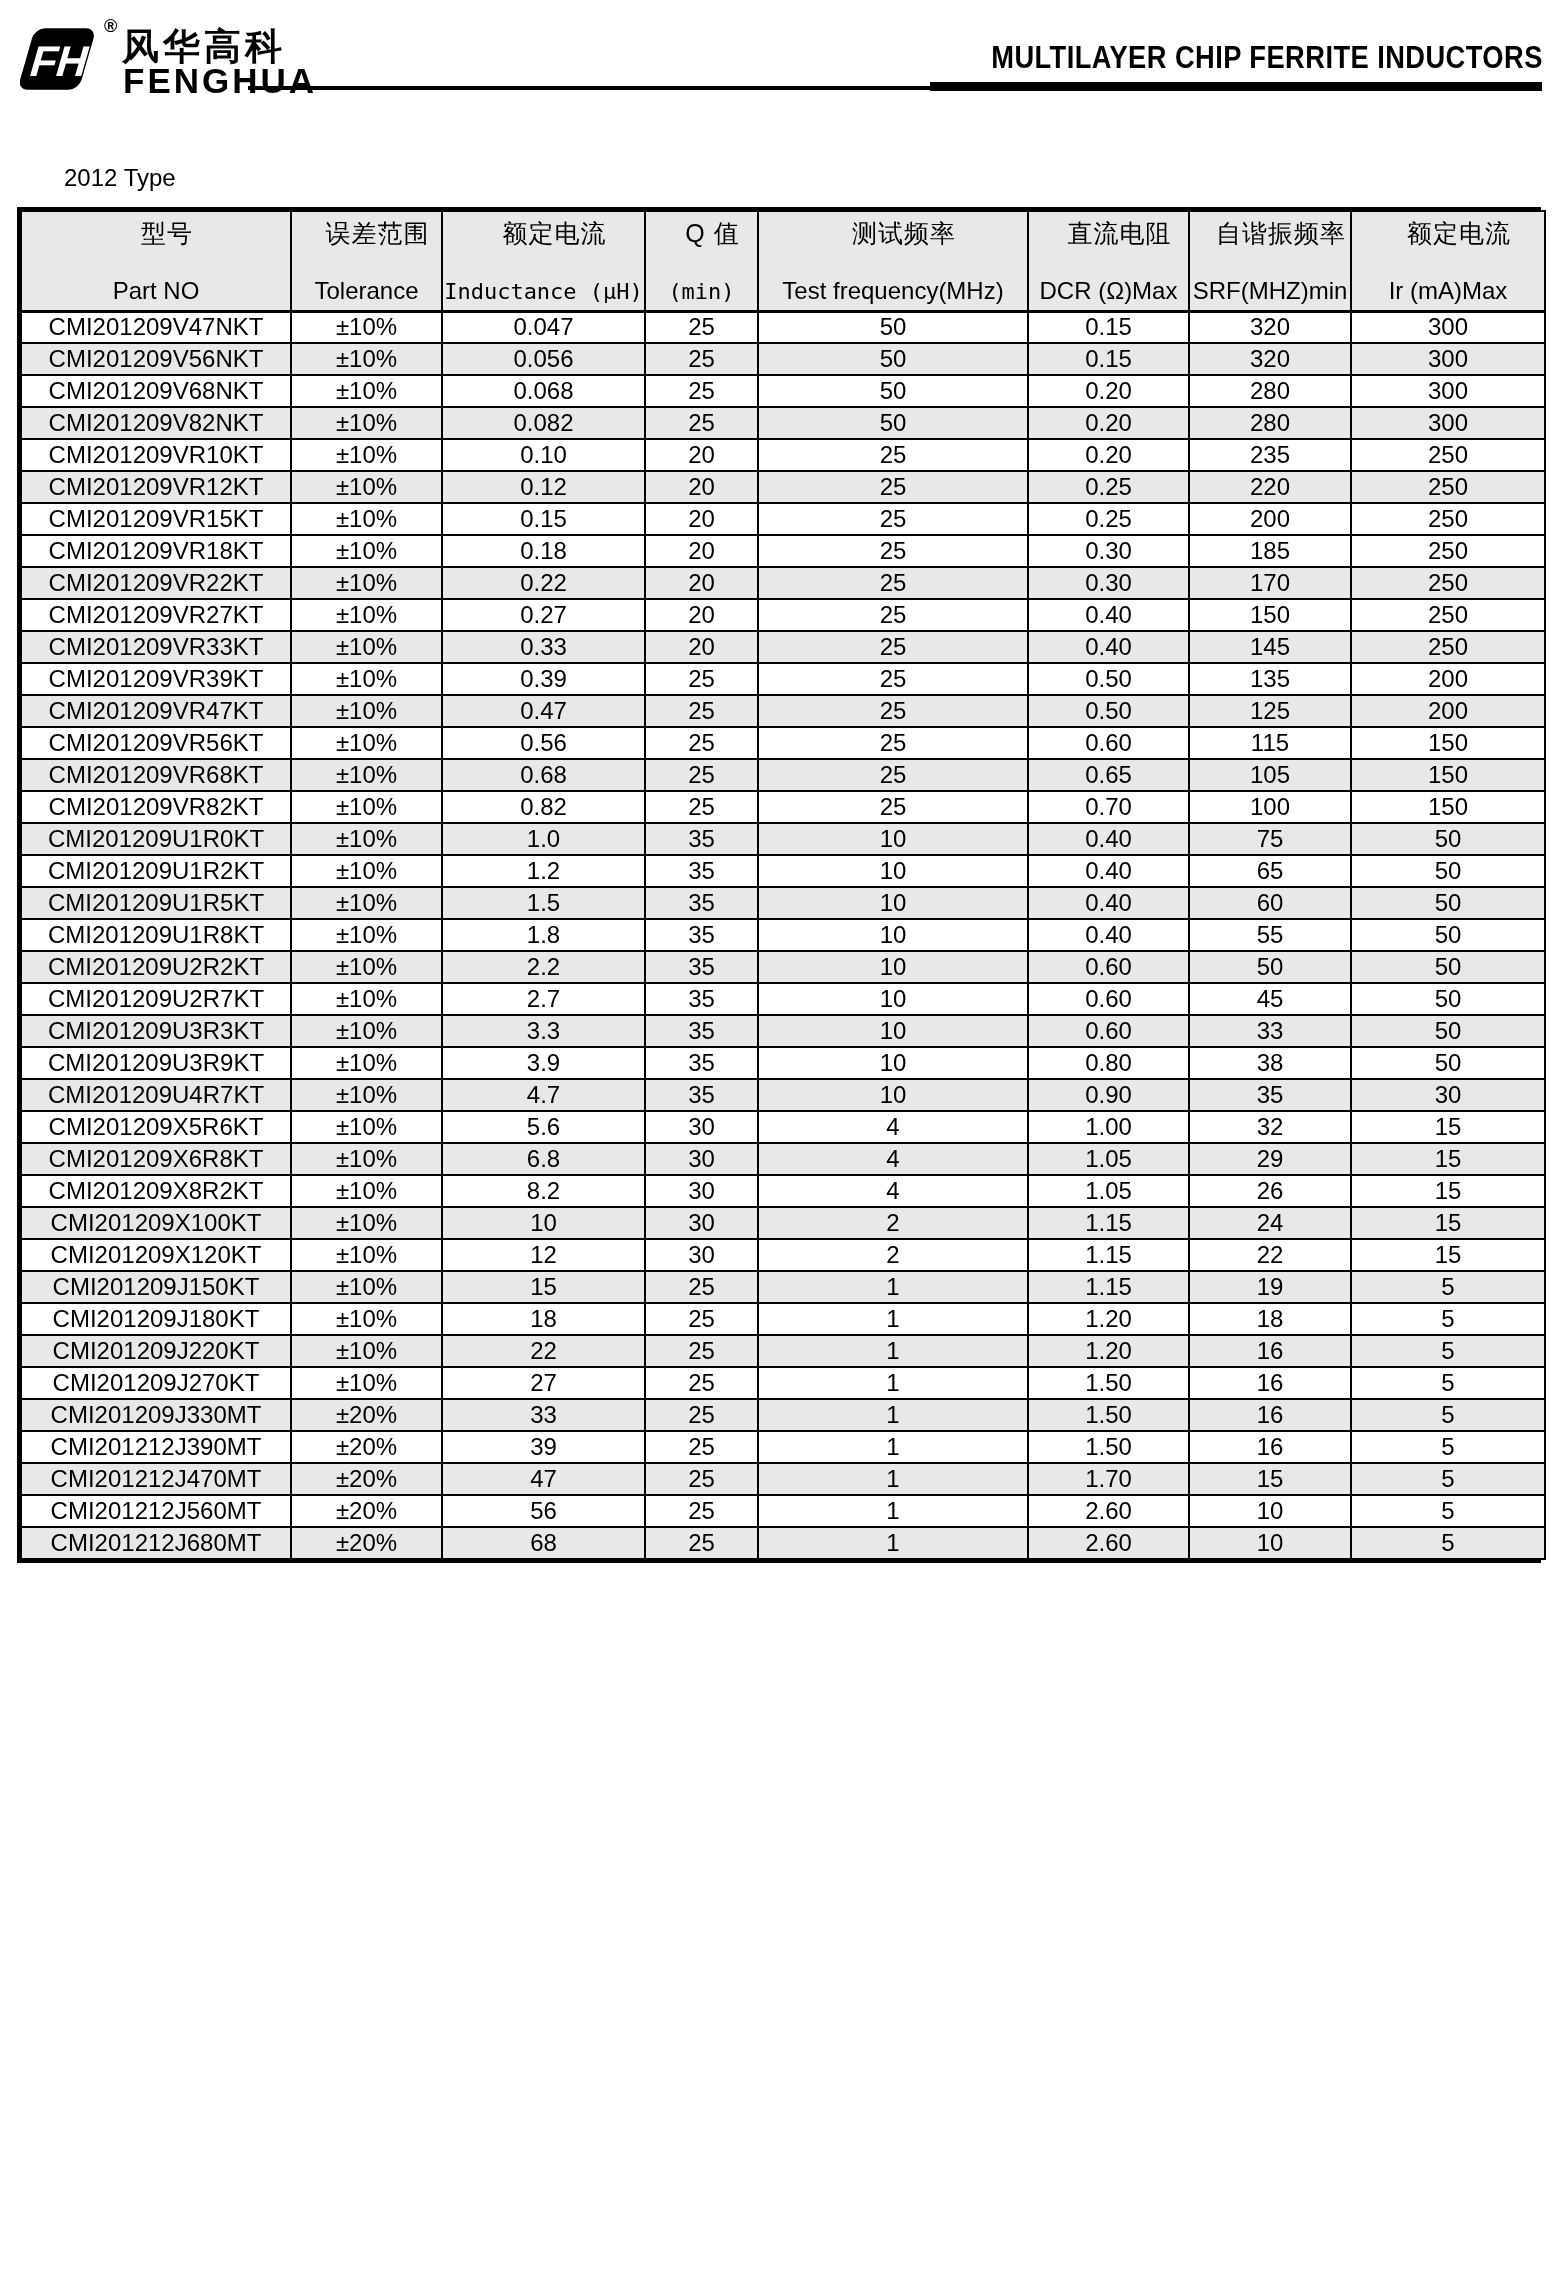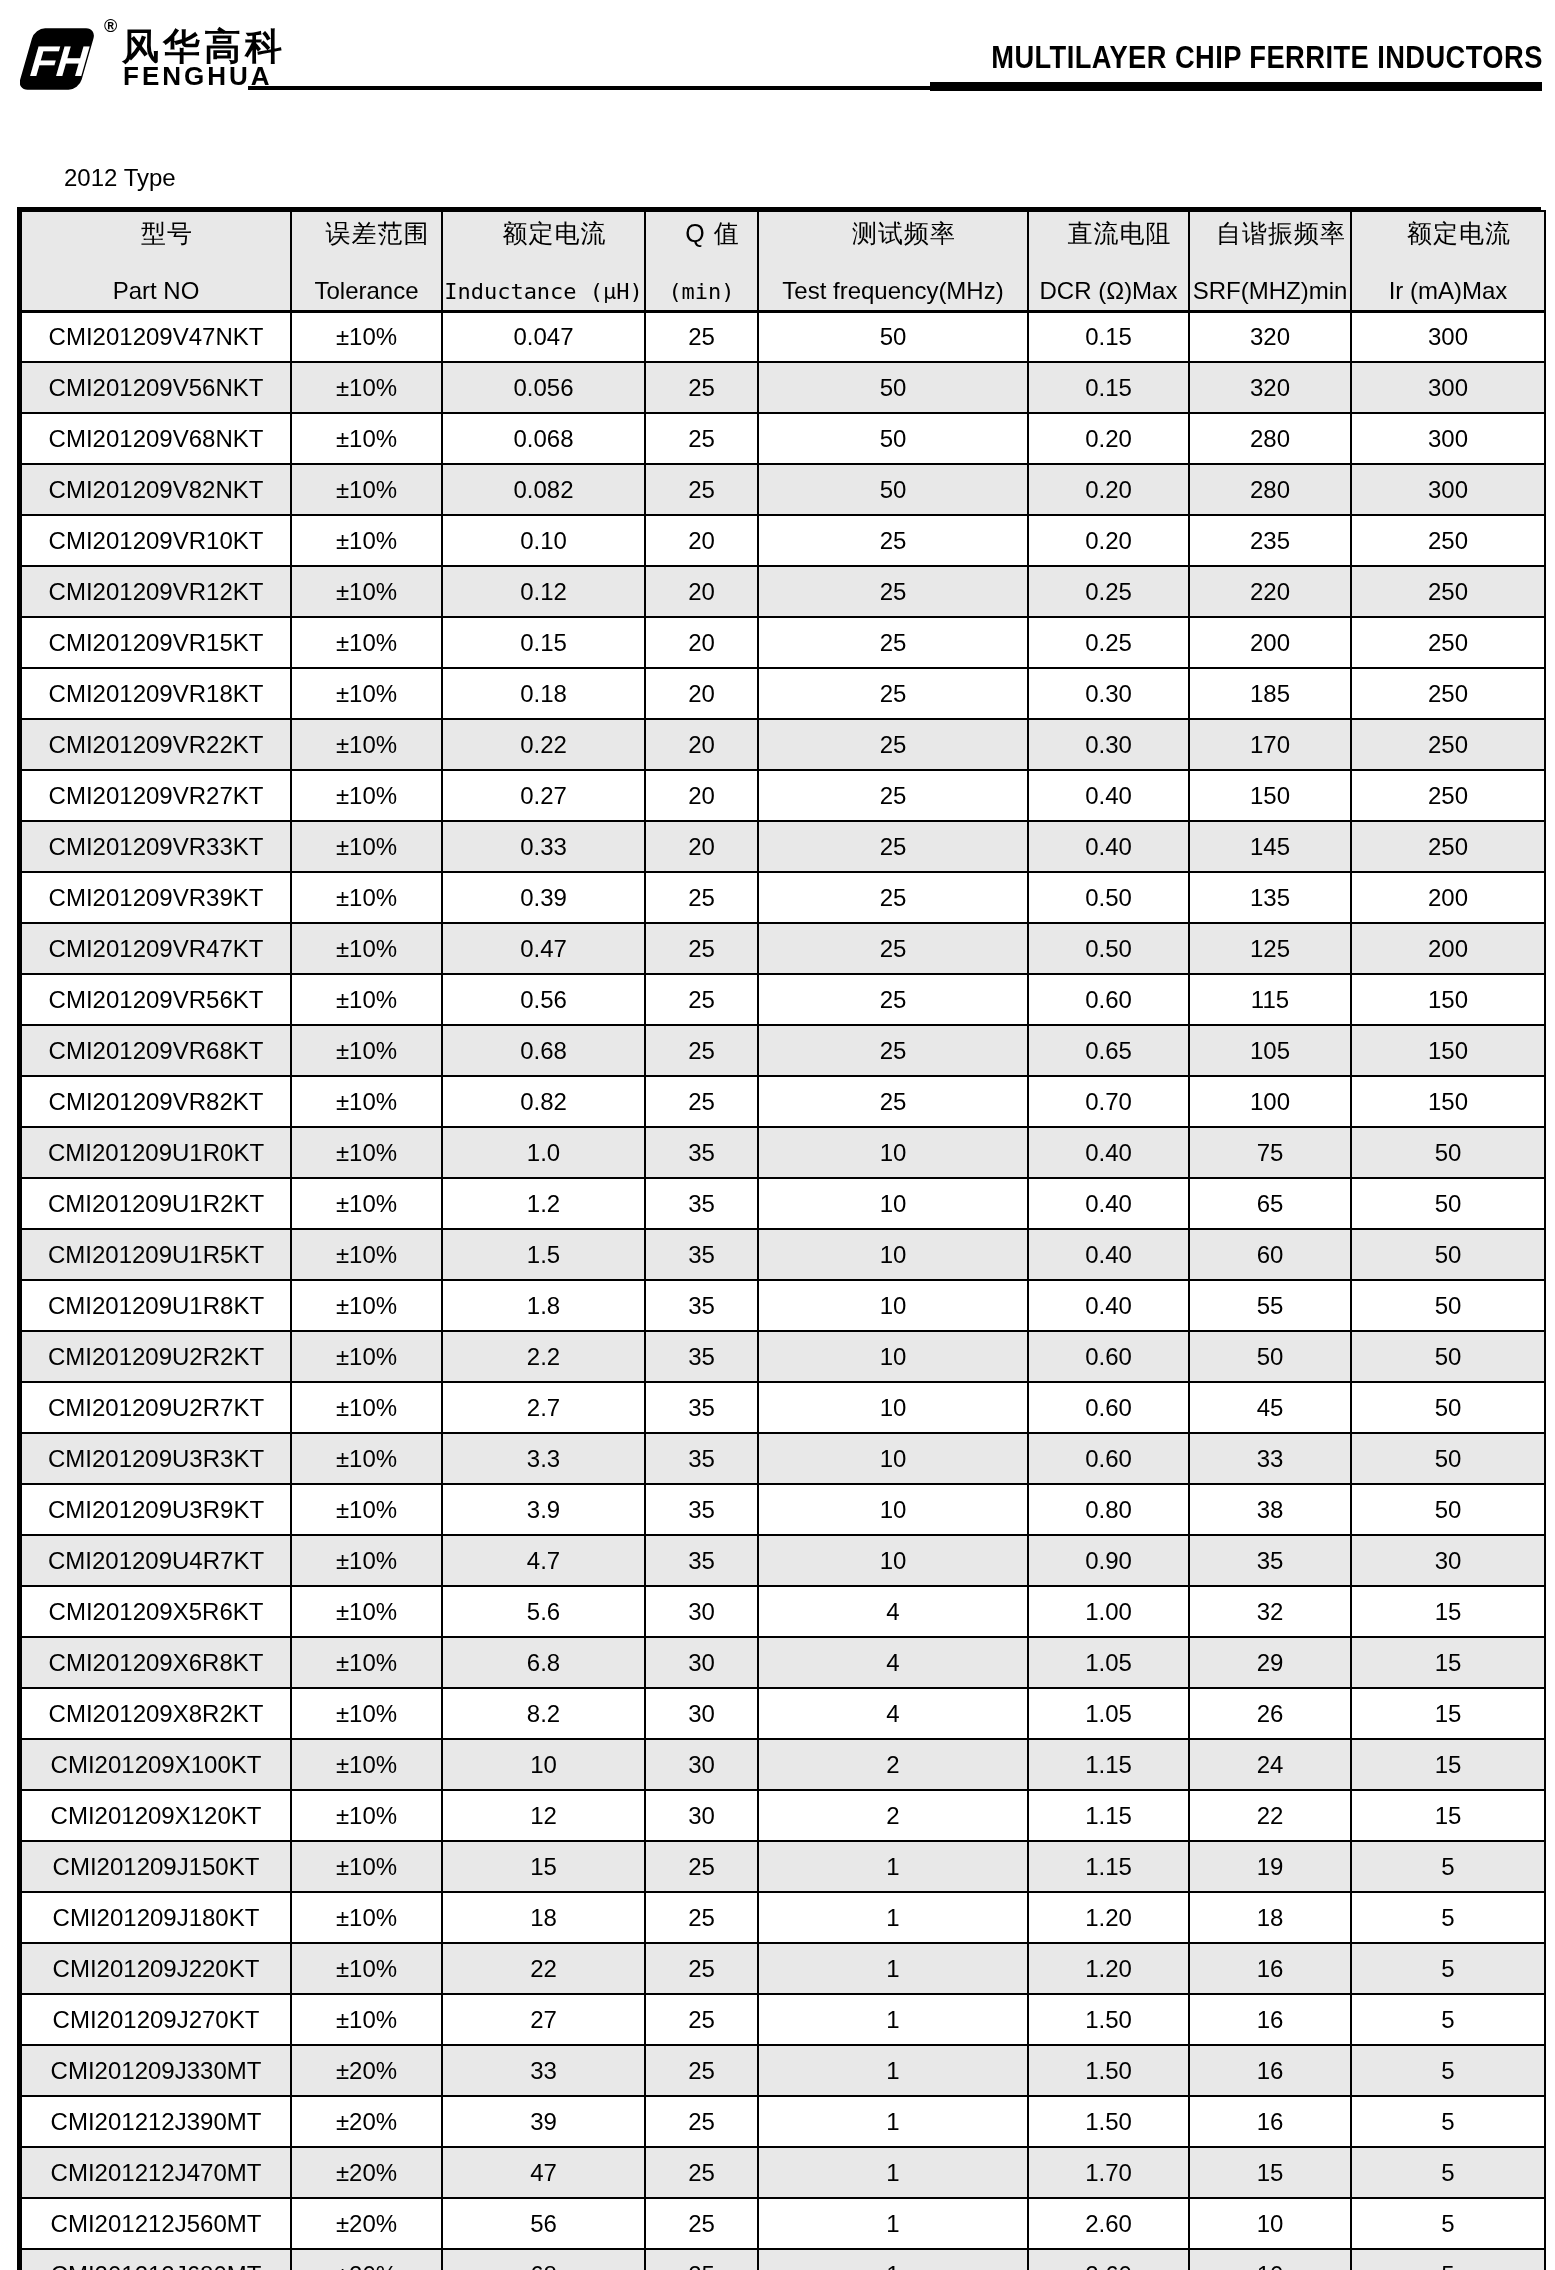--- a/index.html
+++ b/index.html
@@ -8,21 +8,21 @@
     width:1555px;height:2270px;
     background:#ffffff;
     font-family:"Liberation Sans","DejaVu Sans",sans-serif;
     color:#000;
     overflow:hidden;
   }
   
   .logo-mark{position:absolute;left:20px;top:22px;width:82px;height:74px;}
   .logo-reg{position:absolute;left:104px;top:16px;font-size:18px;font-weight:bold;}
   .logo-zh{position:absolute;left:122px;top:22px;font-size:37px;font-weight:bold;letter-spacing:4px;white-space:nowrap;}
-  .logo-latin{position:absolute;left:123px;top:61px;font-size:26px;font-weight:bold;letter-spacing:3px;white-space:nowrap;}
+  .logo-latin{position:absolute;left:123px;top:61px;font-size:35px;font-weight:bold;letter-spacing:3px;white-space:nowrap;}
   .page-title{
     position:absolute;right:12px;top:40px;
     font-size:31px;font-weight:bold;white-space:nowrap;
     transform:scaleX(0.88);transform-origin:100% 50%;
     letter-spacing:0.5px;
   }
   .rule-a{position:absolute;left:248px;top:86px;width:684px;height:4px;background:#000;}
   .rule-b{position:absolute;left:930px;top:82px;width:612px;height:9px;background:#000;}
   .section-label{position:absolute;left:64px;top:164px;font-size:24px;text-align:right;}
   
@@ -31,21 +31,21 @@
     border:3px solid #000;box-sizing:border-box;
   }
   table.parts{border-collapse:collapse;table-layout:fixed;width:100%;}
   th,td{border:2px solid #000;text-align:center;vertical-align:middle;padding:0;overflow:hidden;}
   thead tr{height:100px;border-bottom:3px solid #000;}
   thead th{background:var(--shade,#e8e8e8);font-weight:normal;}
   .th-inner{display:flex;flex-direction:column;justify-content:space-around;height:92px;padding:2px 0;}
   .h-zh{font-size:25px;letter-spacing:1px;padding-left:22px;}
   .h-en{font-size:24px;margin-top:24px;}
   .h-en.mono{font-family:"DejaVu Sans Mono","Liberation Mono",monospace;font-size:22px;}
-  tbody tr{height:51px;}
+  tbody tr{height:32px;}
   tbody td{font-size:24px;background:#fff;}
   tbody tr.shaded td{background:var(--shade,#e8e8e8);}
 </style>
 </head>
 <body>
 
 <div class="page">
 
   <svg class="logo-mark" viewBox="0 0 96 76" xmlns="http://www.w3.org/2000/svg">
     <g transform="translate(18,0) skewX(-16)">

